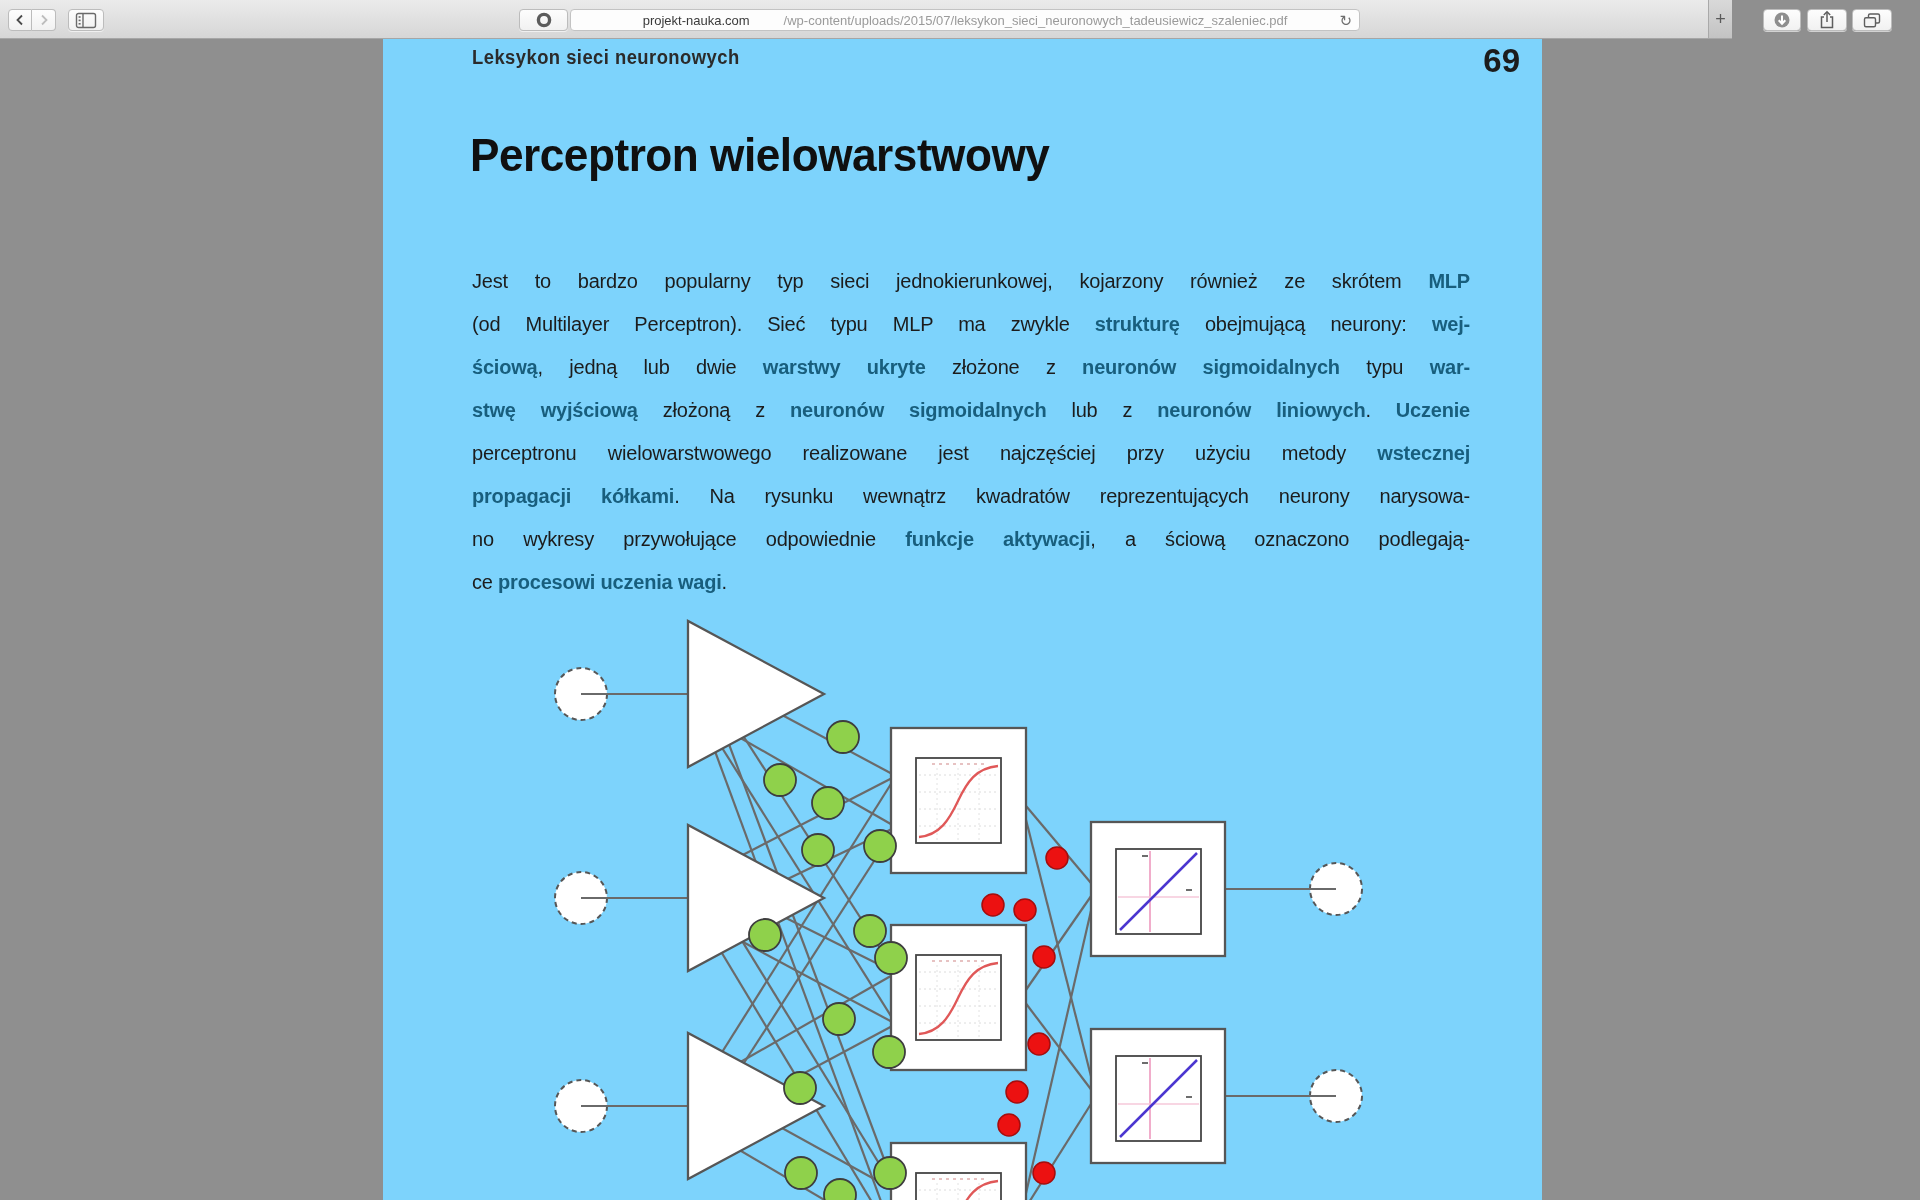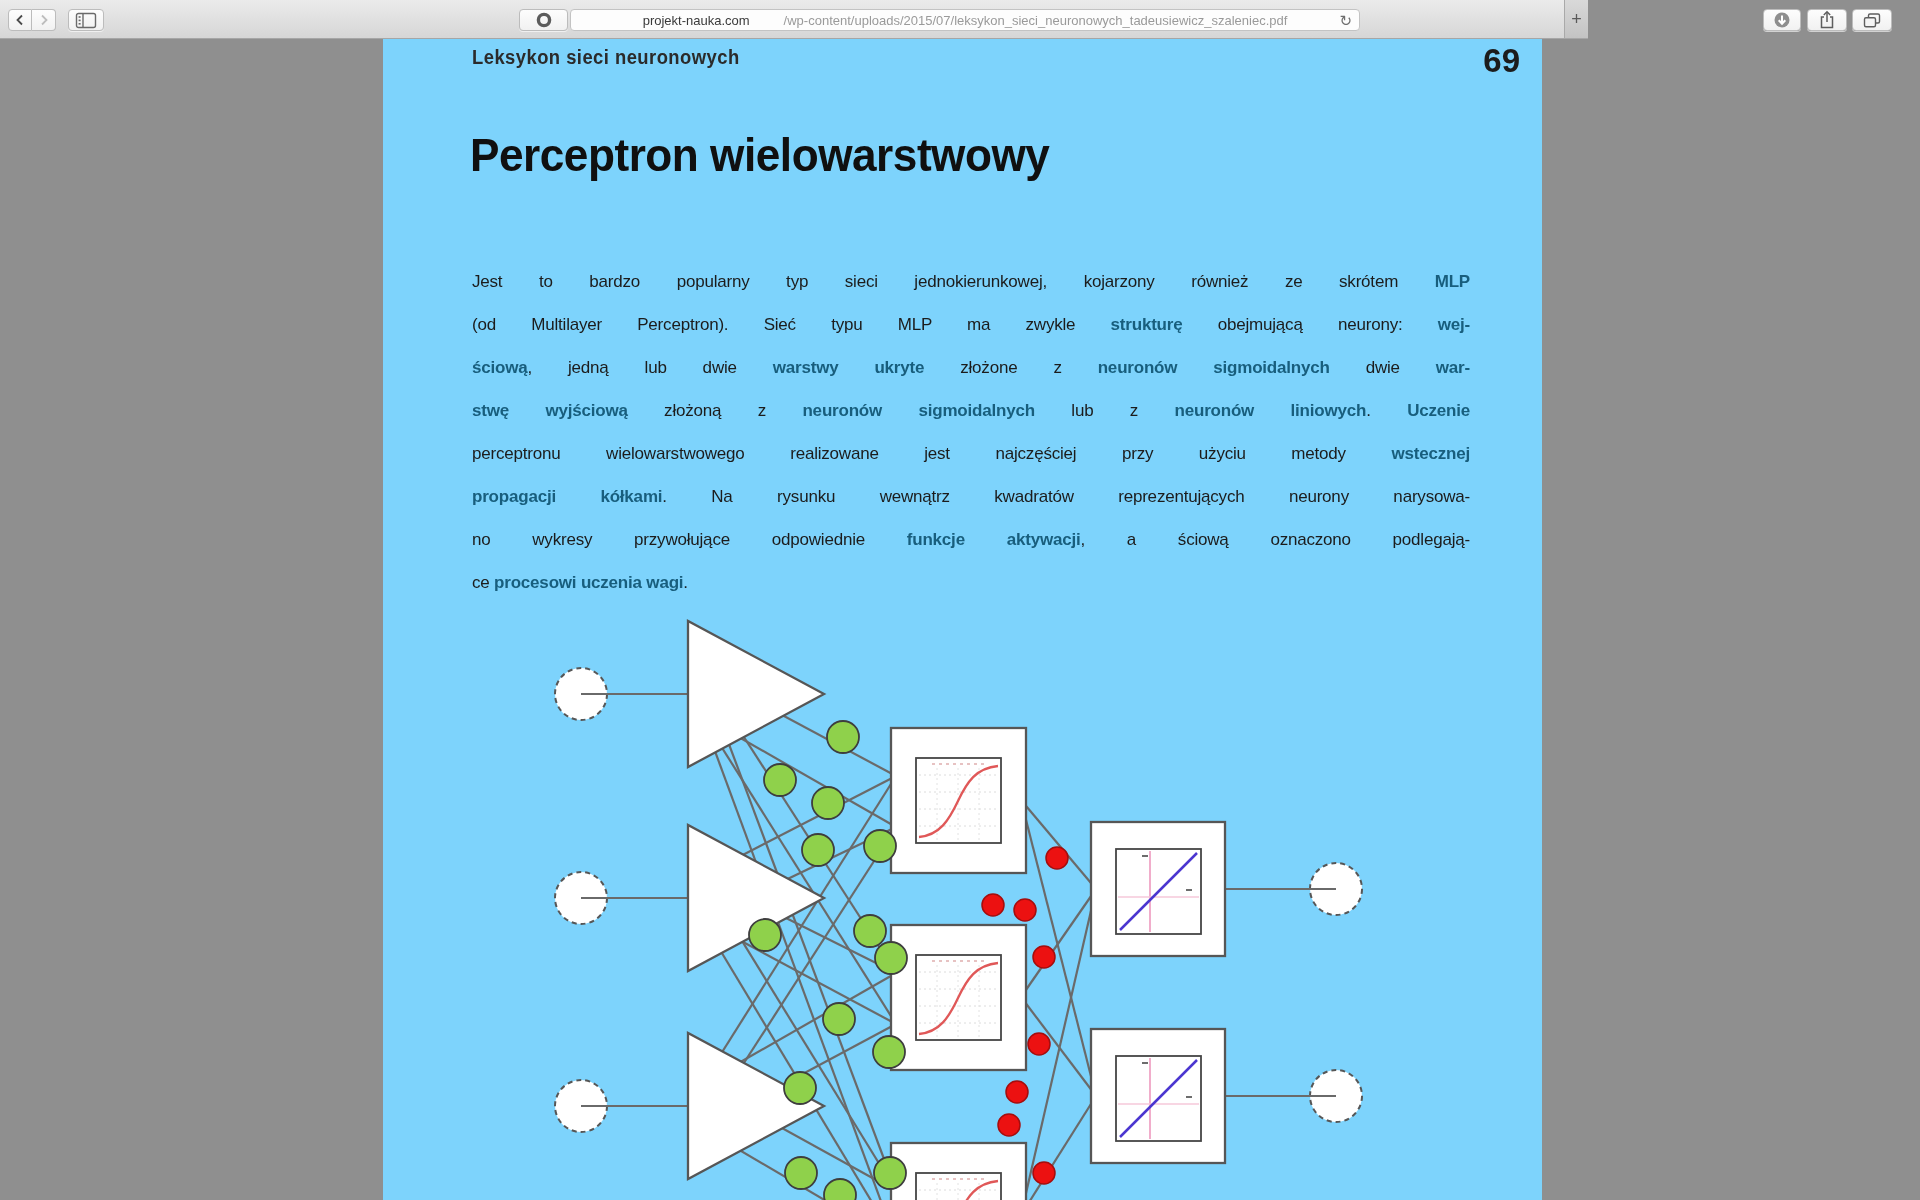--- a/index.html
+++ b/index.html
@@ -1,20 +1,20 @@
 <!DOCTYPE html>
 <html><head>
 <meta charset="utf-8">
 <style>
   html,body{margin:0;padding:0;}
   body{width:1920px;height:1200px;overflow:hidden;font-family:"Liberation Sans",sans-serif;background:#8f8f8f;}
   .window{position:absolute;left:0;top:0;width:1920px;height:1200px;}
 
   
-  .toolbar{position:absolute;left:0;top:0;width:1588px;height:38px;
+  .toolbar{position:absolute;left:0;top:0;width:1732px;height:38px;
     background:linear-gradient(#ebebeb,#d6d6d6);border-bottom:1px solid #a6a6a6;z-index:5;}
   .tbtn{position:absolute;top:9px;height:22px;background:linear-gradient(#fdfdfd,#f1f1f1);
     border:1px solid #bcbcbc;border-radius:4px;box-sizing:border-box;
     display:flex;align-items:center;justify-content:center;box-shadow:0 1px 0 rgba(255,255,255,.6);}
   .seg{position:absolute;top:9px;left:8px;width:49px;height:22px;display:flex;}
   .seg .half{width:24px;height:22px;background:linear-gradient(#fdfdfd,#f1f1f1);
     border:1px solid #bcbcbc;box-sizing:border-box;display:flex;align-items:center;justify-content:center;}
   .seg .half:first-child{border-radius:4px 0 0 4px;}
   .seg .half:last-child{border-radius:0 4px 4px 0;border-left:none;}
   .urlfield{position:absolute;left:570px;top:9px;width:790px;height:22px;background:#fdfdfd;
@@ -28,21 +28,21 @@
     display:flex;align-items:center;justify-content:center;color:#5a5a5a;font-size:18px;}
 
   
   .pdfbg{position:absolute;left:0;top:38px;width:1920px;height:1162px;background:#8f8f8f;}
   .page{position:absolute;left:383px;top:0;width:1159px;height:1188px;background:#7dd3fc;}
   .runhead{position:absolute;left:89px;top:8px;font-size:20px;font-weight:bold;
     color:#2b2b2b;letter-spacing:.5px;transform:scaleX(.92);transform-origin:left;}
   .pagenum{position:absolute;right:22px;top:4px;font-size:33px;font-weight:bold;color:#1c1c1c;}
   .doctitle{position:absolute;left:87px;top:90px;font-size:46px;font-weight:800;
     color:#101010;letter-spacing:-.5px;transform:scaleX(.96);transform-origin:left;}
-  .para{position:absolute;left:89px;top:222px;width:998px;font-size:17px;color:#1c1c1c;letter-spacing:-.2px;}
+  .para{position:absolute;left:89px;top:222px;width:998px;font-size:20px;color:#1c1c1c;letter-spacing:-.2px;}
   .jline{height:43px;line-height:43px;text-align:justify;text-align-last:justify;overflow:hidden;white-space:normal;}
   .jline.lastline{text-align:left;text-align-last:left;}
   .accent{color:#185e7d;font-weight:bold;}
   .ital{}
   .figure{position:absolute;left:0;top:562px;width:1159px;height:600px;}
 
   .icon-svg{display:block;}
 </style>
 </head>
 <body>
@@ -112,21 +112,21 @@
   </div>
 
   <div class="pdfbg">
     <div class="page">
       <div class="runhead">Leksykon sieci neuronowych</div>
       <div class="pagenum">69</div>
       <div class="doctitle">Perceptron wielowarstwowy</div>
       <div class="para">
           <div class="jline"><span>Jest to bardzo popularny typ sieci jednokierunkowej, kojarzony również ze skrótem </span><span class="accent">MLP</span></div>
           <div class="jline"><span>(od </span><span class="ital">Multilayer Perceptron</span><span>). Sieć typu MLP ma zwykle </span><span class="accent">strukturę</span><span> obejmującą neurony: </span><span class="accent">wej-</span></div>
-          <div class="jline"><span class="accent">ściową</span><span>, jedną lub dwie </span><span class="accent">warstwy ukryte</span><span> złożone z </span><span class="accent">neuronów sigmoidalnych</span><span> dwie </span><span class="accent">war-</span></div>
+          <div class="jline"><span class="accent">ściową</span><span>, jedną lub dwie </span><span class="accent">warstwy ukryte</span><span> złożone z </span><span class="accent">neuronów sigmoidalnych</span><span> typu </span><span class="accent">war-</span></div>
           <div class="jline"><span class="accent">stwę wyjściową</span><span> złożoną z </span><span class="accent">neuronów sigmoidalnych</span><span> lub z </span><span class="accent">neuronów liniowych</span><span>. </span><span class="accent">Uczenie</span></div>
           <div class="jline"><span>perceptronu wielowarstwowego realizowane jest najczęściej przy użyciu metody </span><span class="accent">wstecznej</span></div>
           <div class="jline"><span class="accent">propagacji kółkami</span><span>. Na rysunku wewnątrz kwadratów reprezentujących neurony narysowa-</span></div>
           <div class="jline"><span>no wykresy przywołujące odpowiednie </span><span class="accent">funkcje aktywacji</span><span>, a ściową oznaczono podlegają-</span></div>
           <div class="jline lastline"><span>ce </span><span class="accent">procesowi uczenia wagi</span><span>.</span></div>
         </div>
       <div class="figure">
         <svg id="netsvg" width="1159" height="600" viewBox="383 600 1159 600">
             <circle cx="581" cy="694" r="26" fill="#fff" stroke="#565656" stroke-width="2" stroke-dasharray="5 4"></circle>
             <circle cx="581" cy="898" r="26" fill="#fff" stroke="#565656" stroke-width="2" stroke-dasharray="5 4"></circle>

